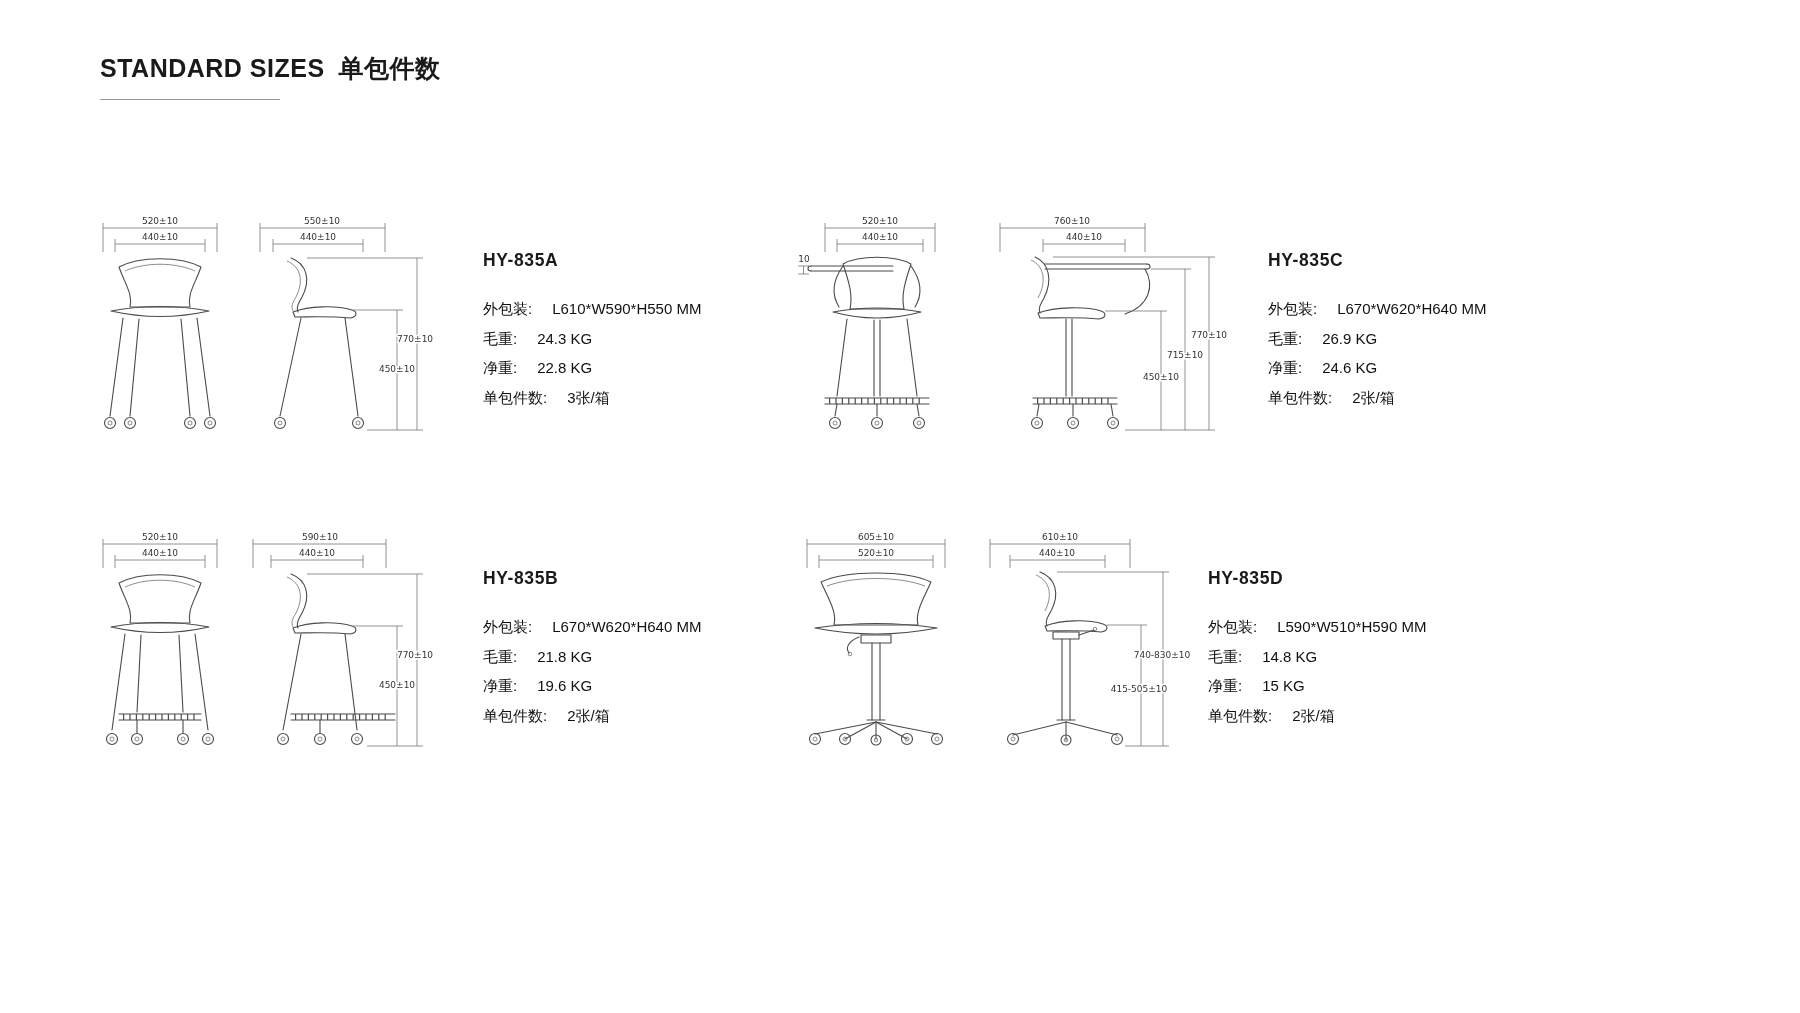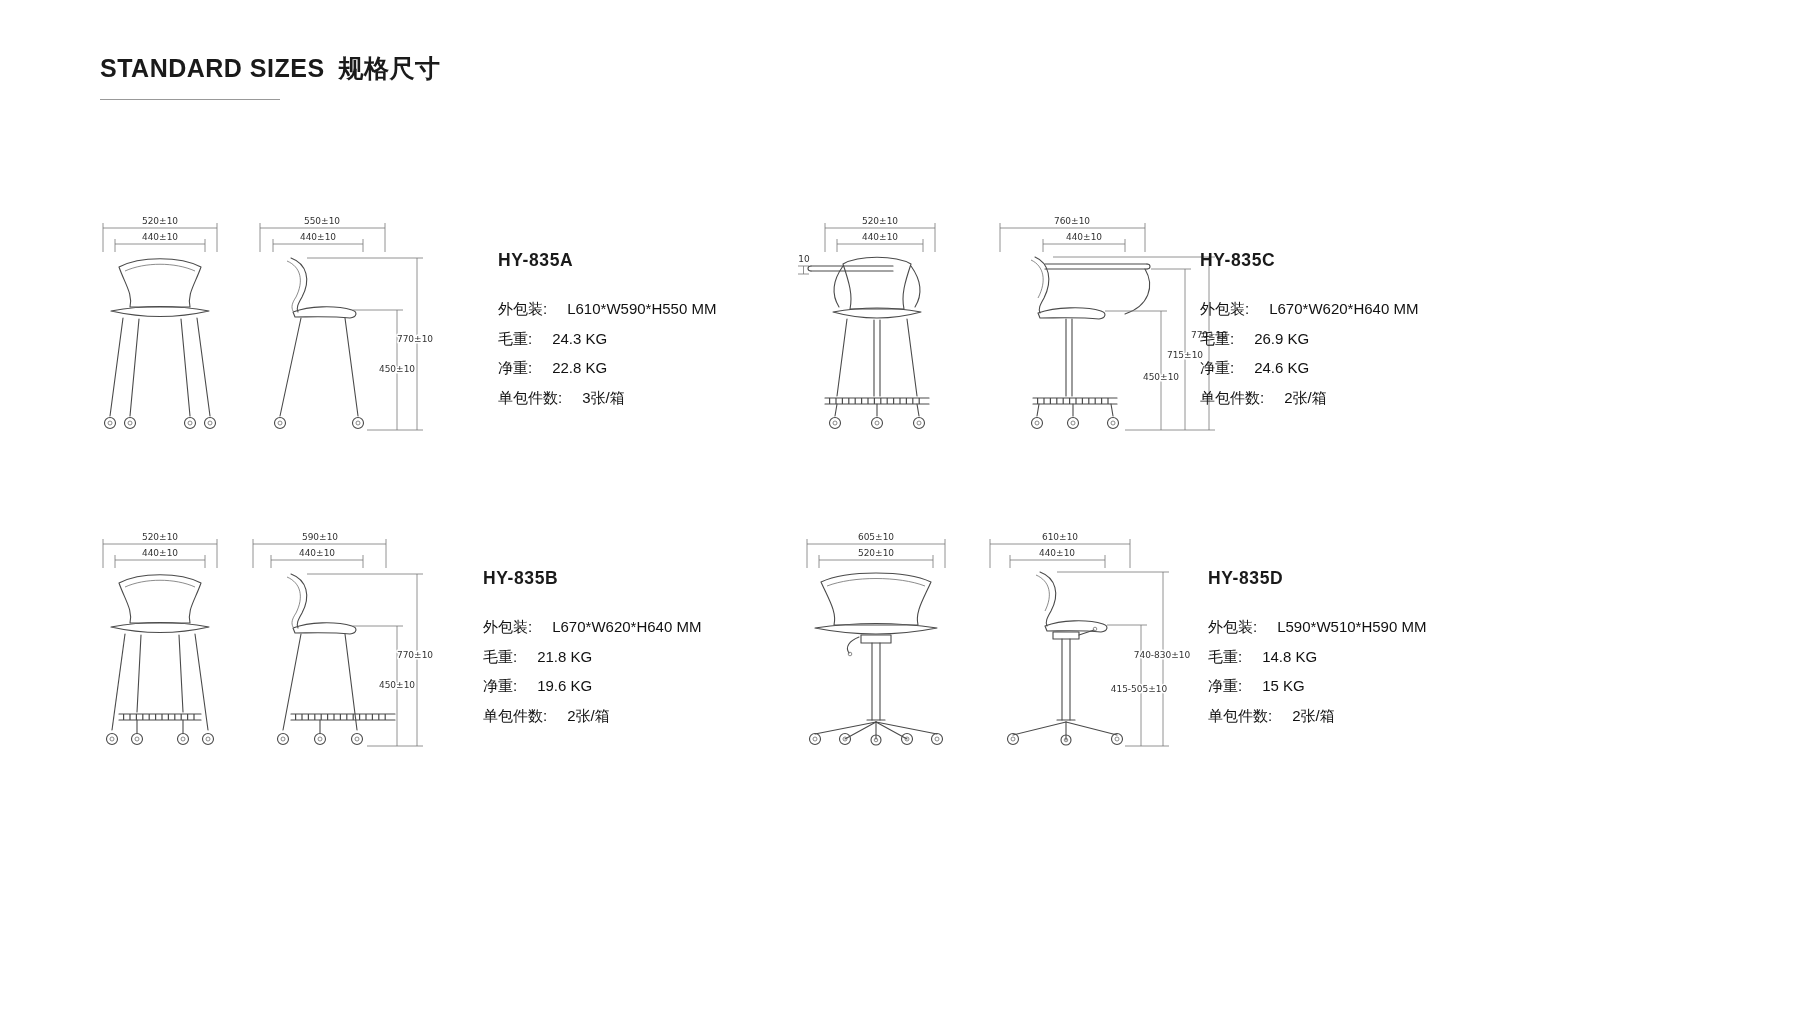--- a/index.html
+++ b/index.html
@@ -32,21 +32,21 @@
   .spec { position:absolute; width:270px; }
   .model { font-size:17.5px; font-weight:700; letter-spacing:0.6px; margin-bottom:23px; }
   .spec-row { display:flex; gap:20px; font-size:15px; line-height:29.5px; white-space:nowrap; color:#111; }
 </style>
 </head>
 <body>
 
 <header>
   <h1 class="page-title">
     <span>STANDARD SIZES</span>
-    <span>规格尺寸</span>
+    <span>单包件数</span>
   </h1>
   <div class="title-rule"></div>
 </header>
 
 <svg class="drawing" style="left:95px;top:212px" width="340" height="250" viewBox="0 0 340 250">
   <g>
     <line class="dimln" x1="8" y1="16" x2="122" y2="16"></line>
     <line class="dimln" x1="8" y1="11" x2="8" y2="40"></line>
     <line class="dimln" x1="122" y1="11" x2="122" y2="40"></line>
     <text class="dim" x="65" y="12">520±10</text>
@@ -97,21 +97,21 @@
     <line class="dimln" x1="258" y1="98" x2="308" y2="98"></line>
     <line class="dimln" x1="212" y1="46" x2="328" y2="46"></line>
     <line class="dimln" x1="272" y1="218" x2="328" y2="218"></line>
     <line class="dimln" x1="302" y1="98" x2="302" y2="218"></line>
     <line class="dimln" x1="322" y1="46" x2="322" y2="218"></line>
     <text class="dim" x="302" y="160">450±10</text>
     <text class="dim" x="320" y="130">770±10</text>
   </g>
 </svg>
 
-<div class="spec" style="left:498px;top:250px">
+<div class="spec" style="left:483px;top:250px">
   <h2 class="model">HY-835A</h2>
   <div class="spec-row">
     <span>外包装:</span>
     <span>L610*W590*H550 MM</span>
   </div>
   <div class="spec-row">
     <span>毛重:</span>
     <span>24.3 KG</span>
   </div>
   <div class="spec-row">
@@ -295,21 +295,21 @@
     <line class="dimln" x1="330" y1="218" x2="420" y2="218"></line>
     <line class="dimln" x1="366" y1="99" x2="366" y2="218"></line>
     <line class="dimln" x1="390" y1="57" x2="390" y2="218"></line>
     <line class="dimln" x1="414" y1="45" x2="414" y2="218"></line>
     <text class="dim" x="366" y="168">450±10</text>
     <text class="dim" x="390" y="146">715±10</text>
     <text class="dim" x="414" y="126">770±10</text>
   </g>
 </svg>
 
-<div class="spec" style="left:1200px;top:250px">
+<div class="spec" style="left:1268px;top:250px">
   <h2 class="model">HY-835C</h2>
   <div class="spec-row">
     <span>外包装:</span>
     <span>L670*W620*H640 MM</span>
   </div>
   <div class="spec-row">
     <span>毛重:</span>
     <span>26.9 KG</span>
   </div>
   <div class="spec-row">

